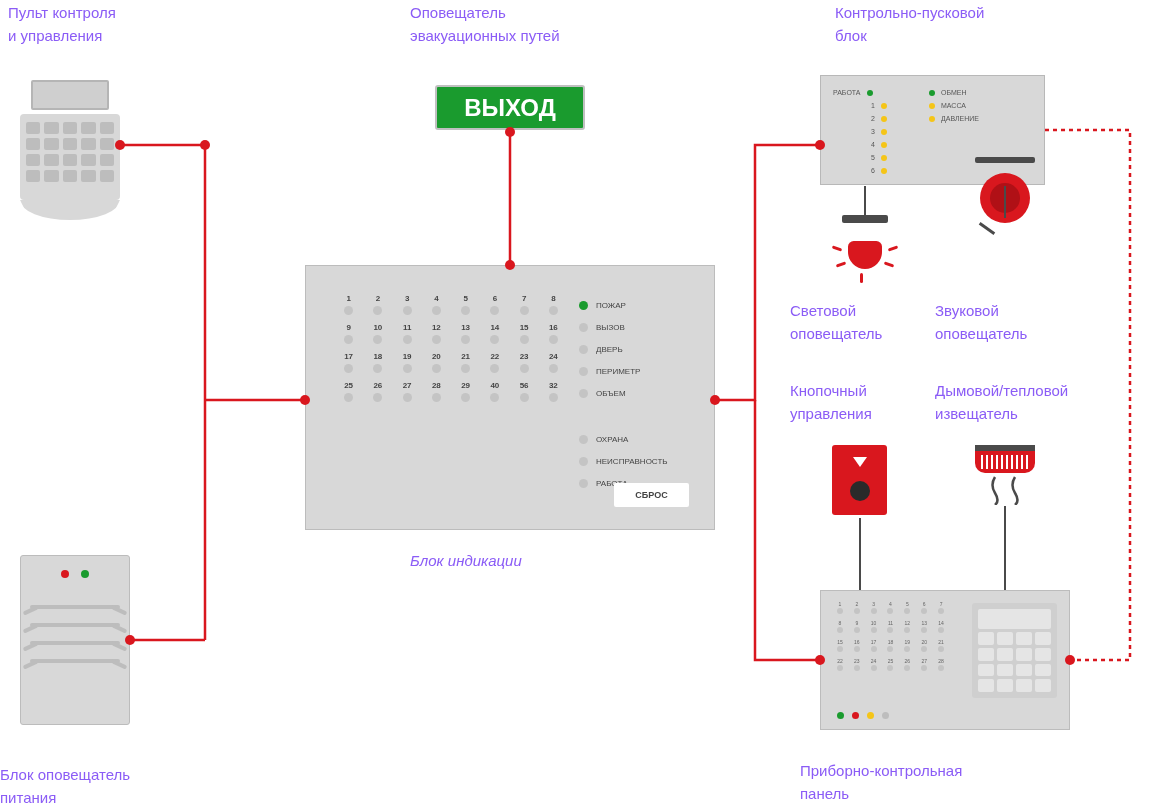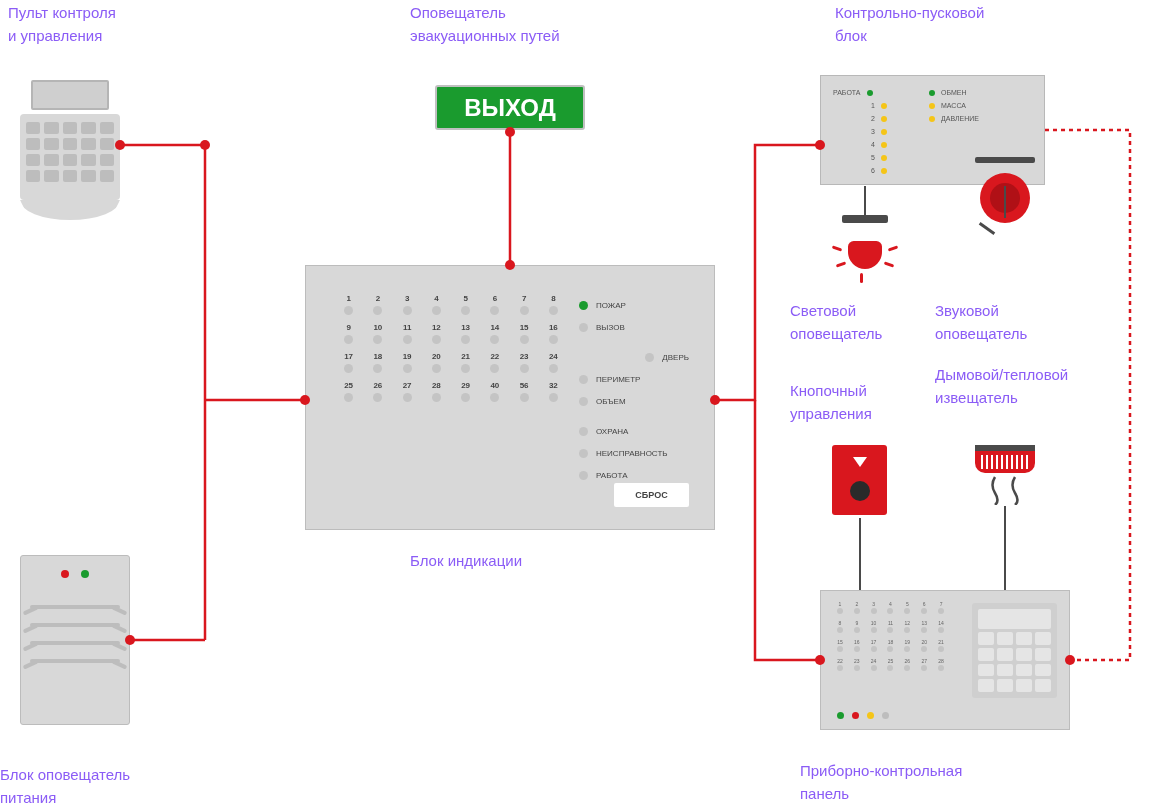--- a/index.html
+++ b/index.html
@@ -189,30 +189,30 @@
 </style>
 </head>
 <body>
 
 <div class="label" style="left:8px; top:2px; width:160px; white-space:pre-line;">Пульт контроля
 и управления</div>
 <div class="label" style="left:410px; top:2px; width:200px; white-space:pre-line;">Оповещатель
 эвакуационных путей</div>
 <div class="label" style="left:835px; top:2px; width:260px; white-space:pre-line;">Контрольно-пусковой
 блок</div>
-<div class="label" style="left:410px; top:550px; width:200px;">Блок индикации</div>
+<div class="label" style="left:410px; top:550px; width:200px;font-style:italic;">Блок индикации</div>
 <div class="label" style="left:0px; top:764px; width:160px; white-space:pre-line;">Блок оповещатель
 питания</div>
 <div class="label" style="left:790px; top:300px; width:150px; white-space:pre-line;">Световой
 оповещатель</div>
 <div class="label" style="left:935px; top:300px; width:150px; white-space:pre-line;">Звуковой
 оповещатель</div>
 <div class="label" style="left:790px; top:380px; width:150px; white-space:pre-line;">Кнопочный
 управления</div>
-<div class="label" style="left:935px; top:364px; width:150px; white-space:pre-line;">Дымовой/тепловой
+<div class="label" style="left:935px; top:380px; width:150px; white-space:pre-line;">Дымовой/тепловой
 извещатель</div>
 <div class="label" style="left:800px; top:760px; width:280px; white-space:pre-line;">Приборно-контрольная
 панель</div>
 
 <div class="exit-sign">
   <span>ВЫХОД</span>
 </div>
 
 <div class="keypad">
   <div class="screen"></div>
@@ -423,33 +423,33 @@
     </div>
   <div class="status" id="status-list">
       <div class="srow">
         <span class="sdot" style="background: rgb(26, 155, 46);"></span>
         <span>ПОЖАР</span>
       </div>
       <div class="srow">
         <span class="sdot"></span>
         <span>ВЫЗОВ</span>
       </div>
-      <div class="srow" style="margin-top: 8px; justify-content: flex-end;">
+      <div class="srow" style="margin-top: 0;">
         <span class="sdot"></span>
         <span>ДВЕРЬ</span>
       </div>
       <div class="srow">
         <span class="sdot"></span>
         <span>ПЕРИМЕТР</span>
       </div>
       <div class="srow">
         <span class="sdot"></span>
         <span>ОБЪЕМ</span>
       </div>
-      <div class="srow" style="margin-top: 8px;">
+      <div class="srow" style="margin-top: 24px;">
         <span class="sdot"></span>
         <span>ОХРАНА</span>
       </div>
       <div class="srow">
         <span class="sdot"></span>
         <span>НЕИСПРАВНОСТЬ</span>
       </div>
       <div class="srow">
         <span class="sdot"></span>
         <span>РАБОТА</span>

